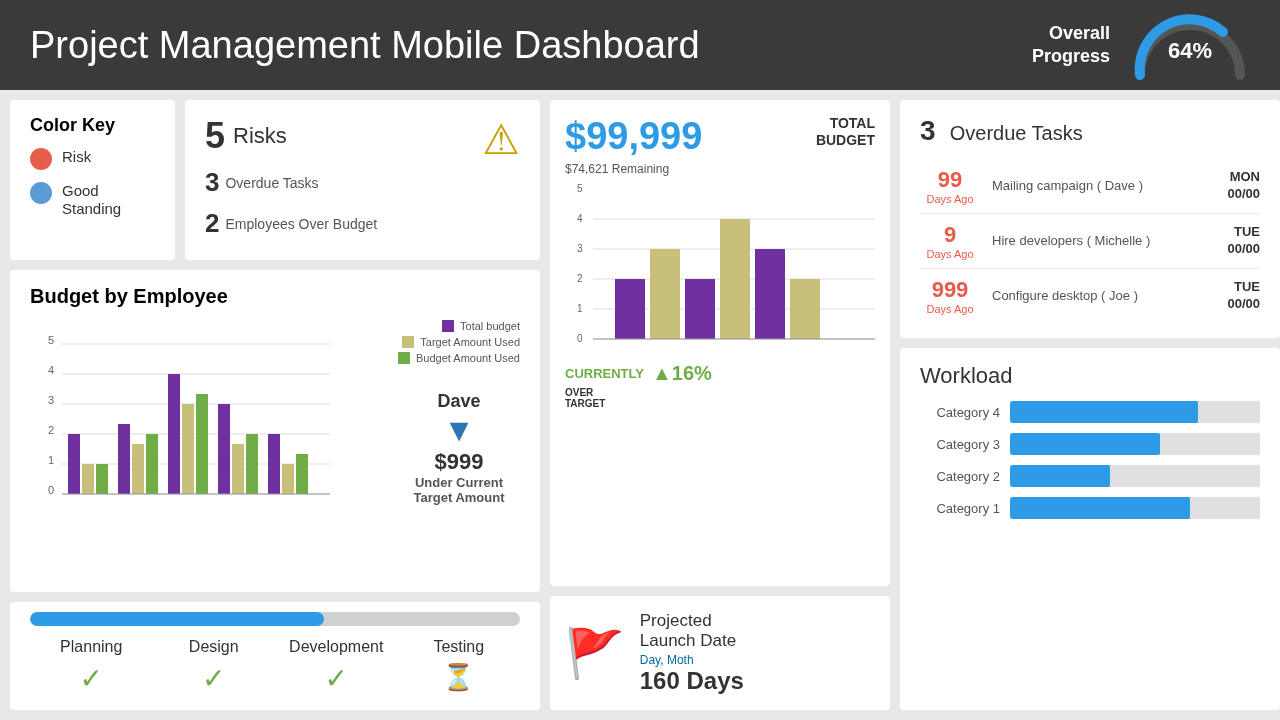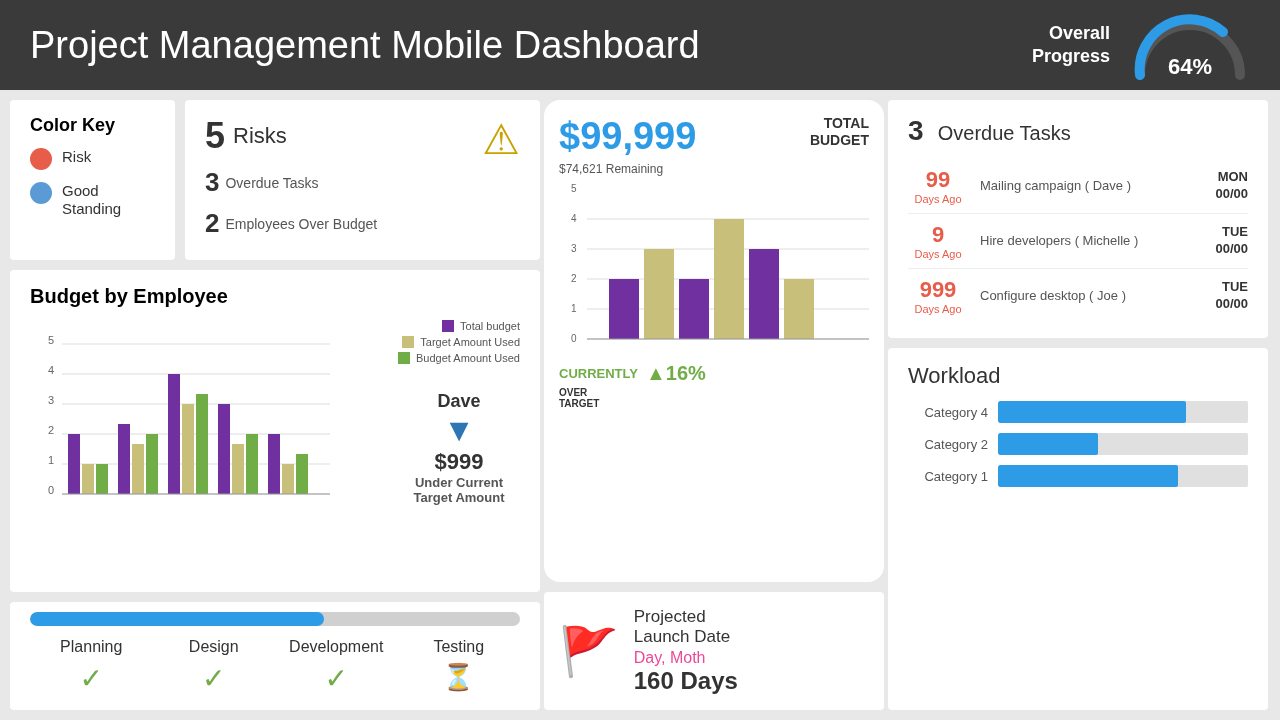--- a/index.html
+++ b/index.html
@@ -13,24 +13,24 @@
       align-items: center;
       justify-content: space-between;
       padding: 0 30px;
       height: 90px;
     }
     .header-title { font-size: 38px; font-weight: 300; }
     .header-right { display: flex; align-items: center; gap: 20px; }
     .overall-label { text-align: right; font-size: 18px; font-weight: 600; line-height: 1.3; }
     .gauge-container { position: relative; width: 120px; height: 70px; }
     .gauge-svg { width: 120px; height: 70px; }
-    .gauge-pct { position: absolute; bottom: 0; left: 50%; transform: translateX(-50%); font-size: 22px; font-weight: 700; color: white; }
-
-    
-    .main { display: grid; grid-template-columns: 530px 340px 380px; grid-template-rows: 1fr; gap: 4px; padding: 10px; height: 630px; }
+    .gauge-pct { position: absolute; bottom: 16px; left: 50%; transform: translateX(-50%); font-size: 22px; font-weight: 700; color: white; }
+
+    
+    .main { display: grid; grid-template-columns: 530px 340px 380px; grid-template-rows: 1fr; gap: 10px; padding: 10px; height: 630px; }
 
     
     .left-col { display: flex; flex-direction: column; gap: 10px; }
 
     
     .top-row { display: flex; gap: 10px; height: 160px; }
 
     .color-key-card {
       background: white;
       border-radius: 4px;
@@ -92,21 +92,21 @@
     .stage { text-align: center; flex: 1; }
     .stage-name { font-size: 16px; color: #333; margin-bottom: 6px; }
     .stage-check { font-size: 28px; color: #70ad47; }
     .stage-hourglass { font-size: 26px; color: #aaa; }
 
     
     .mid-col { display: flex; flex-direction: column; gap: 10px; }
 
     .budget-top-card {
       background: white;
-      border-radius: 16px;
+      border-radius: 4px;
       padding: 15px;
     }
     .big-amount { font-size: 38px; font-weight: 700; color: #2e9be6; }
     .total-budget-label { font-size: 14px; font-weight: 700; color: #333; line-height: 1.2; text-align: right; }
     .budget-row { display: flex; justify-content: space-between; align-items: flex-start; }
     .remaining-text { font-size: 12px; color: #555; margin-top: 4px; }
 
     .launch-card {
       background: white;
       border-radius: 4px;
@@ -340,21 +340,21 @@
           <span style="font-size:20px;font-weight:700;color:#70ad47;">▲16%</span>
         </div>
         <div style="font-size:10px;font-weight:700;color:#333;margin-top:2px;">OVER<br>TARGET</div>
       </div>
     </div>
 
     <div class="launch-card">
       <div style="font-size:48px;color:#2e9be6;">🚩</div>
       <div>
         <div style="font-size:17px;color:#333;">Projected<br>Launch Date</div>
-        <div style="font-size:16px;color:#ec4899;margin-top:2px;">Day, Moth</div>
+        <div style="font-size:12px;color:#0369a1;margin-top:2px;">Day, Moth</div>
         <div style="font-size:24px;font-weight:700;color:#333;">160 Days</div>
       </div>
     </div>
 
   </div>
 
   <div class="right-col">
 
     <div class="overdue-card">
       <div class="overdue-header">
@@ -391,20 +391,26 @@
     <div class="workload-card">
       <div class="workload-title">Workload</div>
 
       <div class="workload-row">
         <div class="workload-label">Category 4</div>
         <div class="workload-bar-outer">
           <div class="workload-bar-inner" style="width:75%;"></div>
         </div>
       </div>
       <div class="workload-row">
+        <div class="workload-label">Category 3</div>
+        <div class="workload-bar-outer">
+          <div class="workload-bar-inner" style="width:60%;"></div>
+        </div>
+      </div>
+      <div class="workload-row">
         <div class="workload-label">Category 2</div>
         <div class="workload-bar-outer">
           <div class="workload-bar-inner" style="width:40%;"></div>
         </div>
       </div>
       <div class="workload-row">
         <div class="workload-label">Category 1</div>
         <div class="workload-bar-outer">
           <div class="workload-bar-inner" style="width:72%;"></div>
         </div>

